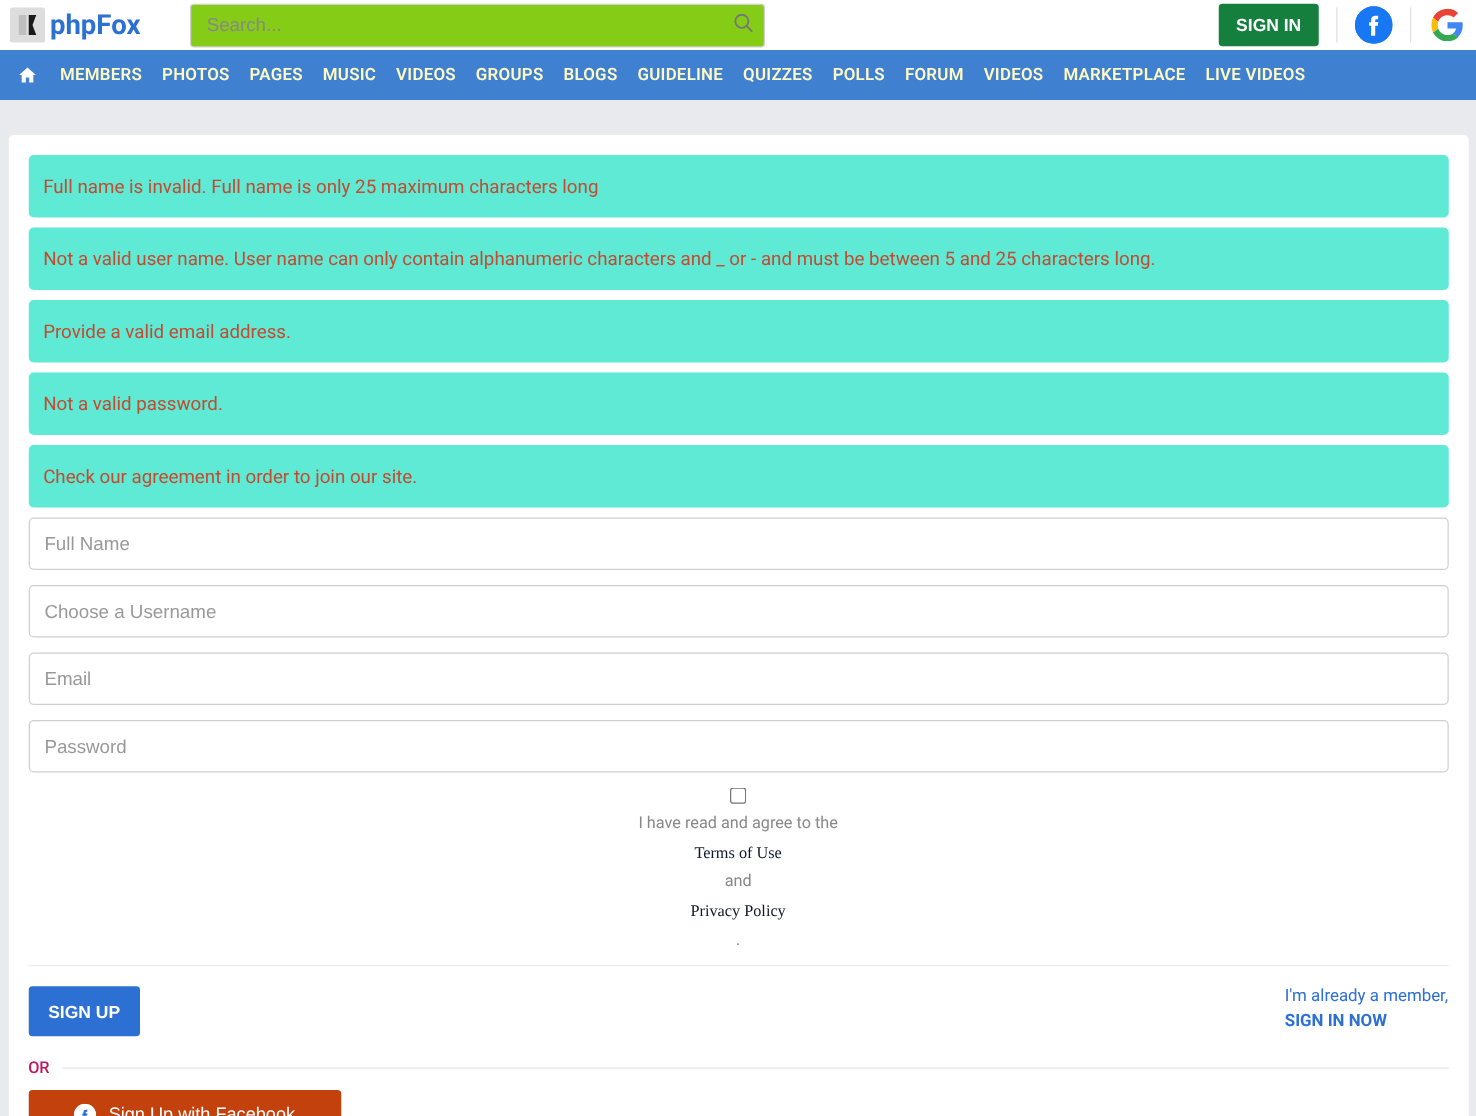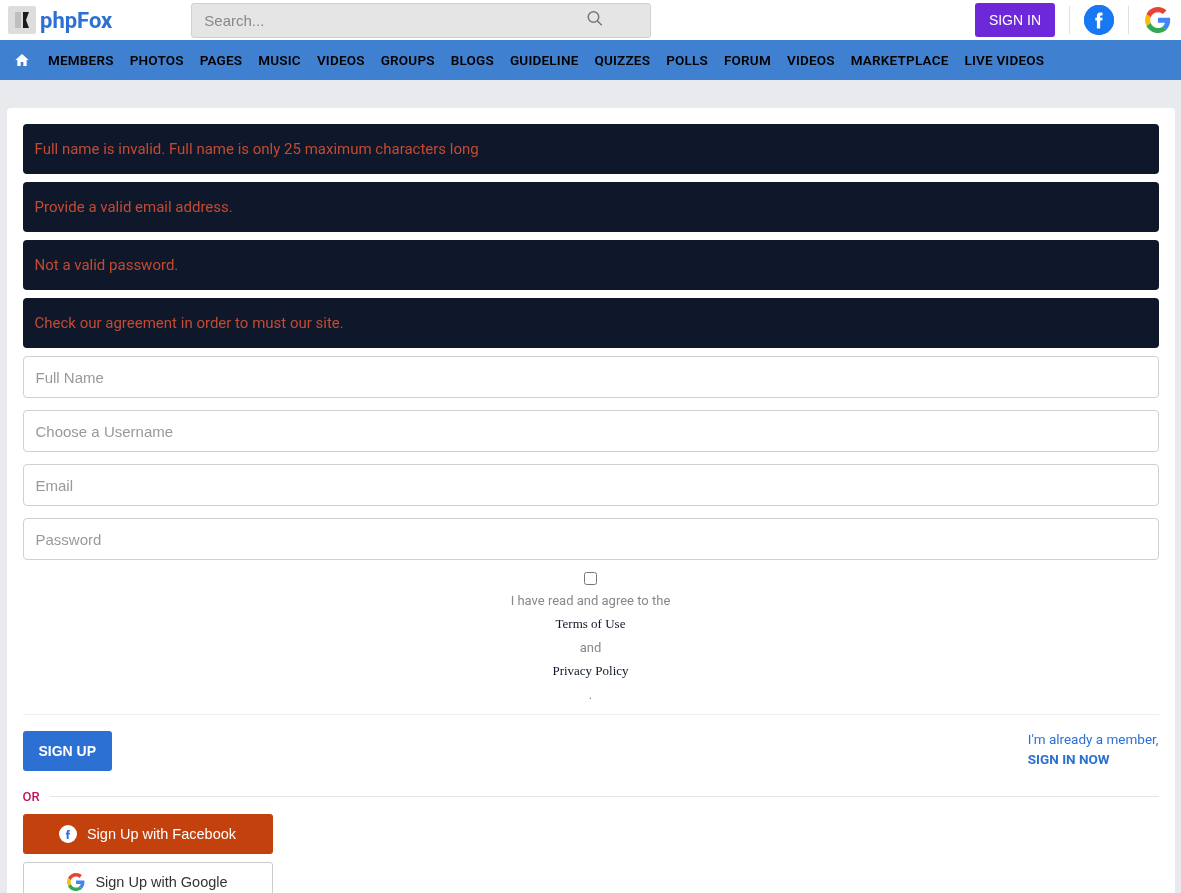--- a/index.html
+++ b/index.html
@@ -4,38 +4,38 @@
 <style>
 * { box-sizing: border-box; margin: 0; padding: 0; }
 body { font-family: -apple-system, BlinkMacSystemFont, "Segoe UI", Roboto, Arial, sans-serif; background: #e8eaed; font-size: 14px; color: #333; }
 
 .topbar { background: #fff; height: 40px; display: flex; align-items: center; padding: 0 8px; }
 .logo { display: flex; align-items: center; gap: 4px; margin-right: 40px; }
 .logo-icon { width: 28px; height: 28px; background: #ddd; border-radius: 2px; display:flex; align-items:center; justify-content:center;}
 .logo-text { font-size: 22px; font-weight: 700; color: #2c70d4; }
 
 .search-box { position: relative; width: 460px; }
-.search-box input { width: 100%; height: 35px; background: #e5e5e5; border: 1px solid #d0d0d0; border-radius: 3px; padding: 0 38px 0 12px; font-size: 15px; color: #555; outline:none;margin-left:39px;}
+.search-box input { width: 100%; height: 35px; background: #84cc16; border: 1px solid #d0d0d0; border-radius: 3px; padding: 0 38px 0 12px; font-size: 15px; color: #555; outline:none;}
 .search-box input::placeholder { color: #888; }
 .search-btn { position: absolute; right: 8px; top: 50%; transform: translateY(-50%); background: none; border: none; cursor: pointer; color:#777; }
 
 .topbar-right { margin-left: auto; display: flex; align-items: center; gap: 14px; }
-.signin-btn { background: #6d28d9; color: #fff; border: none; border-radius: 3px; padding: 9px 14px; font-size: 14px; font-weight: 400; cursor: pointer; }
+.signin-btn { background: #15803d; color: #fff; border: none; border-radius: 3px; padding: 9px 14px; font-size: 14px; font-weight: 700; cursor: pointer; }
 .divider-v { width: 1px; height: 28px; background: #e0e0e0; }
 .social-circle { width: 30px; height: 30px; border-radius: 50%; display:flex; align-items:center; justify-content:center; cursor:pointer;}
 .fb-circle { background: #1877f2; color:#fff; font-weight:700; font-size:20px;}
 
 .navbar { background: #4080d0; height: 40px; display: flex; align-items: center; padding: 0 8px; gap: 0; }
-.nav-item { color: #000000; font-size: 13.5px; font-weight: 600; padding: 0 8px; text-decoration: none; cursor: pointer; letter-spacing: 0.2px; }
+.nav-item { color: #fef9c3; font-size: 13.5px; font-weight: 600; padding: 0 8px; text-decoration: none; cursor: pointer; letter-spacing: 0.2px; }
 .nav-home { padding: 0 10px 0 6px; display:flex; align-items:center;}
 
 .page-wrap { padding: 28px 0 12px; display:flex; justify-content:center;}
 .card { background: #fff; width: 1168px; border-radius: 4px; padding: 16px; }
 
-.alert { background: #0f172a; color: #c44a32; font-size: 15px; padding: 16px 12px; border-radius: 4px; margin-bottom: 8px; }
+.alert { background: #5eead4; color: #c44a32; font-size: 15px; padding: 16px 12px; border-radius: 4px; margin-bottom: 8px; }
 
 .form-group { margin-bottom: 12px; }
 .form-group:first-of-type { margin-top: 20px; }
 .text-input { width: 100%; height: 42px; border: 1px solid #d0d0d0; border-radius: 4px; padding: 0 12px; font-size: 15px; color: #737373; }
 .text-input::placeholder { color: #999; }
 
 .agree-row { display: flex; align-items: center; gap: 8px; font-size: 13px; color: #888; margin: 12px 0; flex-direction: column; }
 .agree-row a { color: #0f172a; text-decoration: none; font-family: Liberation Serif, serif; }
 .hr { border: none; border-top: 1px solid #eee; margin: 6px 0 16px;}
 
@@ -115,23 +115,24 @@
   <a class="nav-item">FORUM</a>
   <a class="nav-item">VIDEOS</a>
   <a class="nav-item">MARKETPLACE</a>
   <a class="nav-item">LIVE VIDEOS</a>
 </div>
 
 <div class="page-wrap">
   <div class="card">
 
     <div class="alert">Full name is invalid. Full name is only 25 maximum characters long</div>
+    <div class="alert">Not a valid user name. User name can only contain alphanumeric characters and _ or - and must be between 5 and 25 characters long.</div>
     <div class="alert">Provide a valid email address.</div>
     <div class="alert">Not a valid password.</div>
-    <div class="alert">Check our agreement in order to must our site.</div>
+    <div class="alert">Check our agreement in order to join our site.</div>
 
     <div class="form-group">
       <input class="text-input" type="text" placeholder="Full Name" style="">
     </div>
     <div class="form-group">
       <input class="text-input" type="text" placeholder="Choose a Username" style="">
     </div>
     <div class="form-group">
       <input class="text-input" type="text" placeholder="Email" style="">
     </div>

